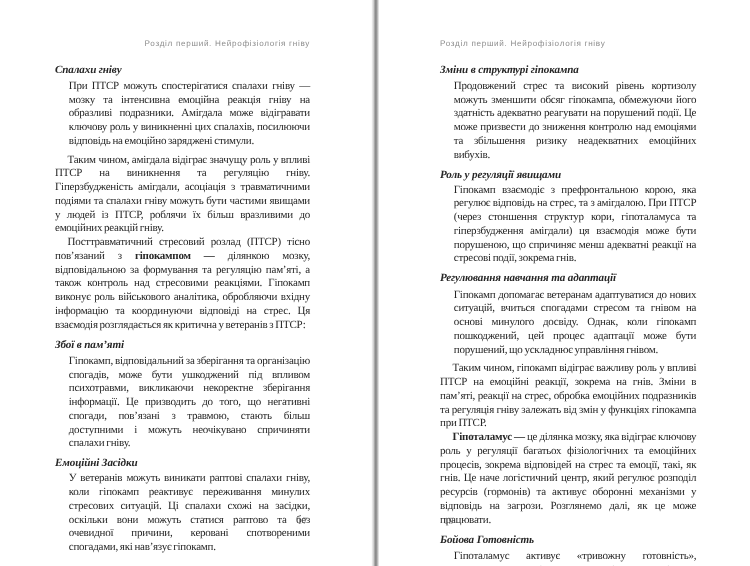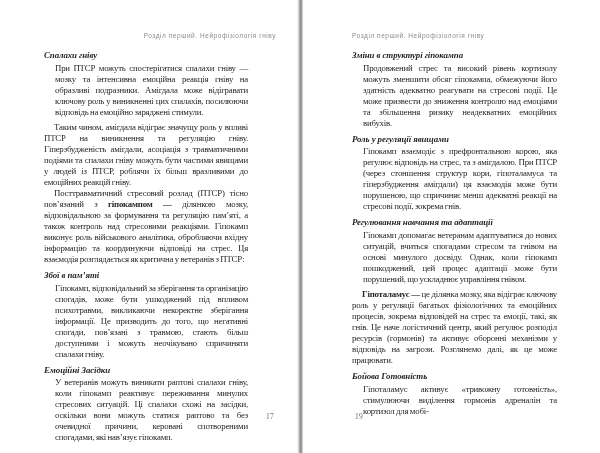--- a/index.html
+++ b/index.html
@@ -8,21 +8,21 @@
     --folio:#6b6b6b;
     --paper:#ffffff;
   }
   html,body{margin:0;padding:0;background:var(--paper);}
   body{
     width:600px;height:453px;position:relative;overflow:hidden;
     font-family:"Liberation Serif","DejaVu Serif",serif;
     color:var(--ink);
   }
   .spread{position:absolute;inset:0;background:var(--paper);}
-  .page{position:absolute;top:0;bottom:0;background:var(--paper);padding-left:28px;}
+  .page{position:absolute;top:0;bottom:0;background:var(--paper);}
   .page-left{left:0;width:298px;}
   .page-right{left:303px;width:336px;}
   .gutter{
     position:absolute;top:0;bottom:0;left:297px;width:7px;
     background:linear-gradient(90deg,#ffffff 0%,#cccccc 28%,#8b8b8b 45%,#8f8f8f 58%,#c2c2c2 75%,#ffffff 100%);
   }
   .running-head{
     position:absolute;top:32px;
     font-family:"Liberation Sans","DejaVu Sans",sans-serif;
     font-size:6.5px;letter-spacing:0.55px;color:var(--muted);
@@ -72,25 +72,26 @@
       </div>
     <div class="folio">17</div>
   </div>
 
   <div class="gutter"></div>
 
   <div class="page page-right">
     <div class="running-head">Розділ перший. Нейрофізіологія гніву</div>
     <div class="content" id="content-right">
         <div class="bhead">Зміни в структурі гіпокампа</div>
-        <p class="sub"><span>Продовжений стрес та високий рівень кортизолу можуть зменшити обсяг гіпокампа, обмежуючи його здатність адекватно реагувати на стресові події. Це може призвести до зниження контролю над емоціями та збільшення ризику неадекватних емоційних вибухів.</span></p>
+        <p class="sub"><span>Продовжений стрес та високий рівень кортизолу можуть зменшити обсяг гіпокампа, обмежуючи його здатність адекватно реагувати на порушений події. Це може призвести до зниження контролю над емоціями та збільшення ризику неадекватних емоційних вибухів.</span></p>
         <div class="bhead">Роль у регуляції явищами</div>
         <p class="sub"><span>Гіпокамп взаємодіє з префронтальною корою, яка регулює відповідь на стрес, та з амігдалою. При ПТСР (через стоншення структур кори, гіпоталамуса та гіперзбудження амігдали) ця взаємодія може бути порушеною, що спричиняє менш адекватні реакції на стресові події, зокрема гнів.</span></p>
         <div class="bhead">Регулювання навчання та адаптації</div>
         <p class="sub"><span>Гіпокамп допомагає ветеранам адаптуватися до нових ситуацій, вчиться спогадами стресом та гнівом на основі минулого досвіду. Однак, коли гіпокамп пошкоджений, цей процес адаптації може бути порушений, що ускладнює управління гнівом.</span></p>
+        <p class="para"><span>Таким чином, гіпокамп відіграє важливу роль у впливі ПТСР на емоційні реакції, зокрема на гнів. Зміни в пам’яті, реакції на стрес, обробка емоційних подразників та регуляція гніву залежать від змін у функціях гіпокампа при ПТСР.</span></p>
         <p class="para"><span class="bold">Гіпоталамус —</span><span> це ділянка мозку, яка відіграє ключову роль у регуляції багатьох фізіологічних та емоційних процесів, зокрема відповідей на стрес та емоції, такі, як гнів. Це наче логістичний центр, який регулює розподіл ресурсів (гормонів) та активує оборонні механізми у відповідь на загрози. Розглянемо далі, як це може працювати.</span></p>
         <div class="bhead">Бойова Готовність</div>
         <p class="sub"><span>Гіпоталамус активує «тривожну готовність», стимулюючи виділення гормонів адреналін та кортизол для мобі-</span></p>
       </div>
     <div class="folio">19</div>
   </div>
 
 </div>
 
 </body></html>

